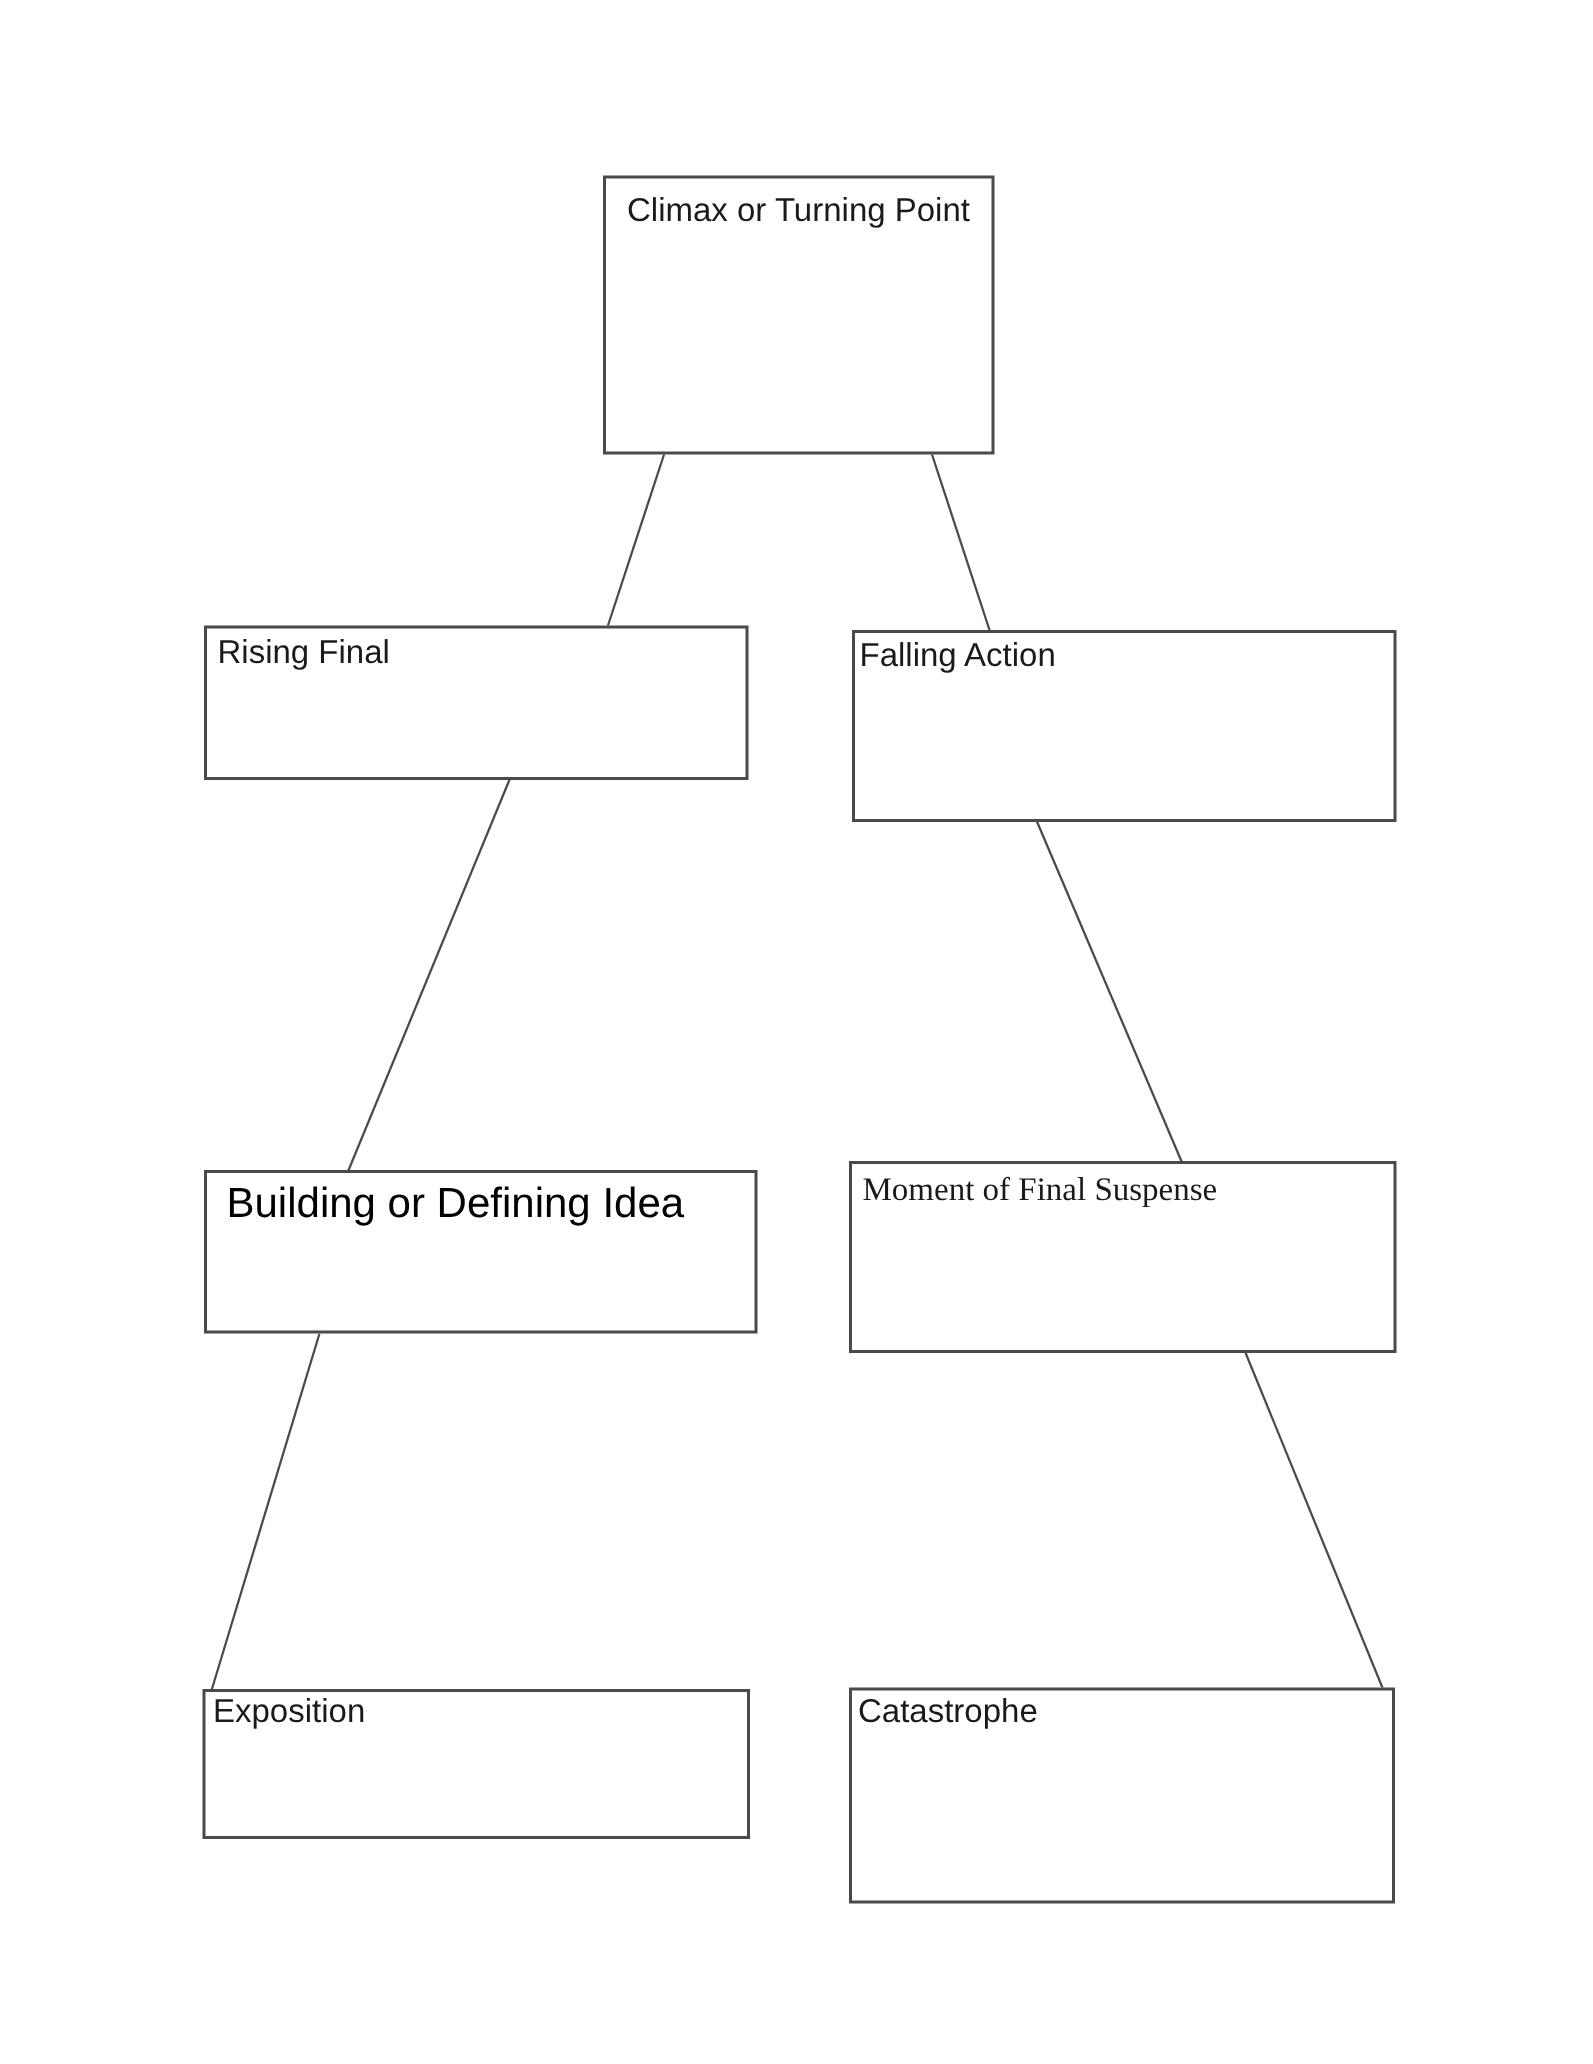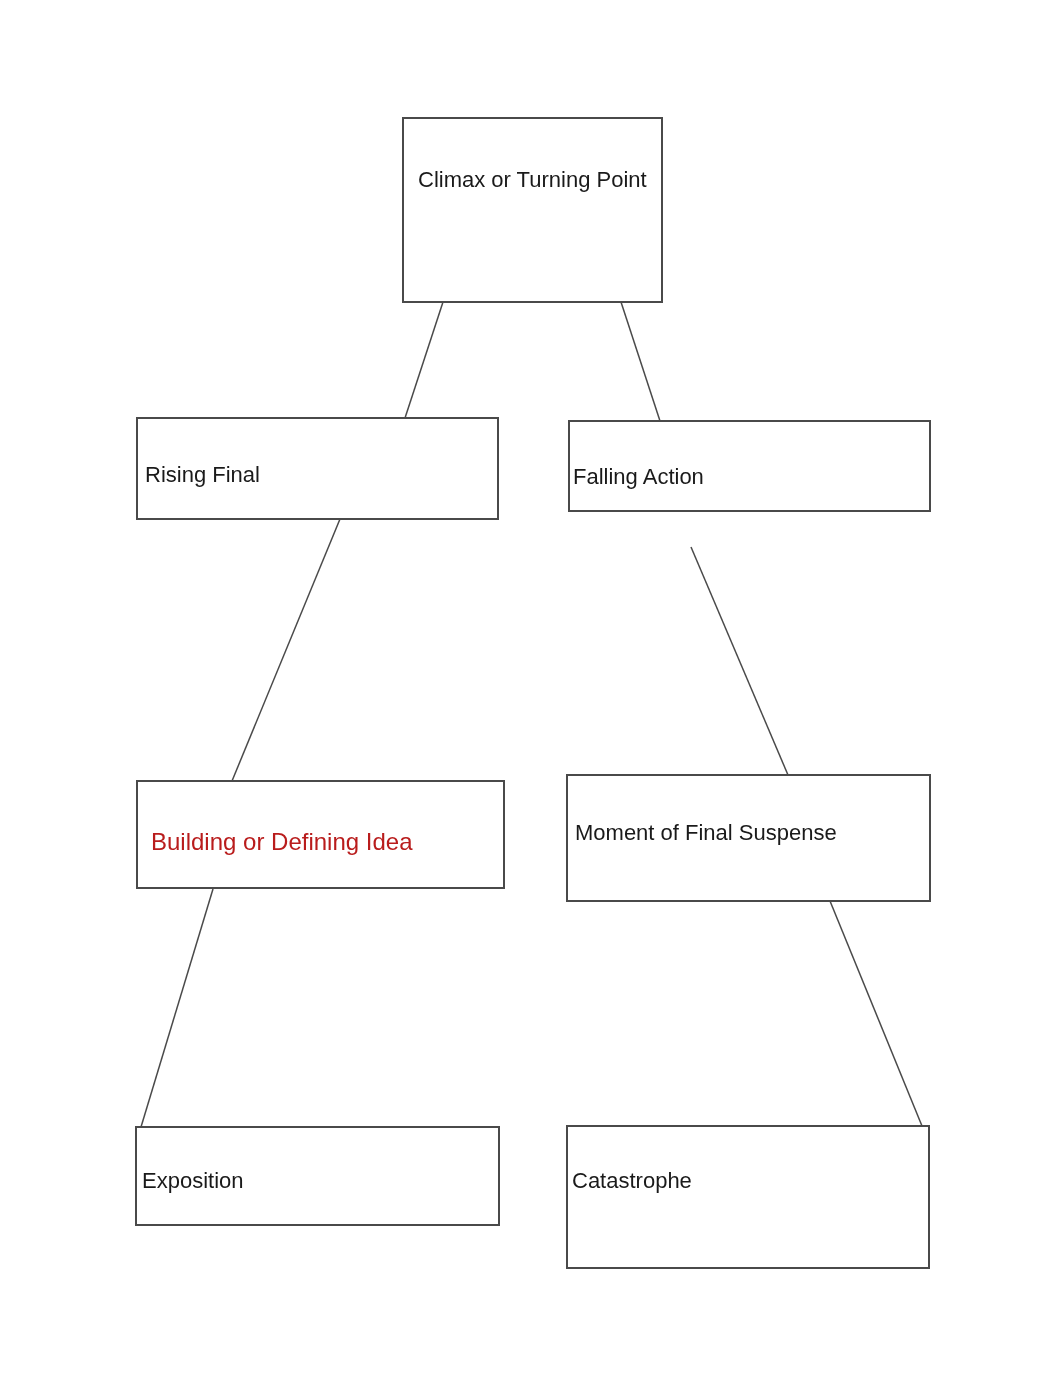--- a/index.html
+++ b/index.html
@@ -3,21 +3,21 @@
 <meta charset="utf-8">
 <style>
   html,body{margin:0;padding:0;background:#ffffff;}
   body{width:1062px;height:1376px;position:relative;overflow:hidden;
        font-family:"Liberation Sans",sans-serif;
        -webkit-font-smoothing:antialiased;}
   #sheet{position:absolute;left:0;top:0;width:1062px;height:1376px;background:#ffffff;}
   svg.links{position:absolute;left:0;top:0;width:1062px;height:1376px;overflow:visible;}
   .node{position:absolute;box-sizing:border-box;border:2px solid #4a4a4a;background:#ffffff;}
   .node .label{position:absolute;top:6px;left:6px;
-               font-size:22px;line-height:22px;color:#1a1a1a;white-space:nowrap;margin-top:40px;}
+               font-size:22px;line-height:22px;color:#1a1a1a;white-space:nowrap;}
 </style>
 </head>
 <body>
 
 <div id="sheet">
 
   <svg class="links" viewBox="0 0 1062 1376">
     <line x1="443" y1="302" x2="405" y2="418" stroke="#4a4a4a" stroke-width="1.5"></line>
     <line x1="621" y1="302" x2="660" y2="421" stroke="#4a4a4a" stroke-width="1.5"></line>
     <line x1="340" y1="519" x2="232" y2="781" stroke="#4a4a4a" stroke-width="1.5"></line>
@@ -27,30 +27,30 @@
   </svg>
 
   <div class="node" style="left: 402px; top: 117px; width: 261px; height: 186px; border-color: rgb(74, 74, 74); border-width: 2px; background: rgb(255, 255, 255);">
     <div class="label" style="left: 14px; top: 10px; color: rgb(26, 26, 26); font-size: 22px; line-height: 22px;">Climax or Turning Point</div>
   </div>
 
   <div class="node" style="left: 136px; top: 417px; width: 363px; height: 103px; border-color: rgb(74, 74, 74); border-width: 2px; background: rgb(255, 255, 255);">
     <div class="label" style="left: 7px; top: 5px; color: rgb(26, 26, 26); font-size: 22px; line-height: 22px;">Rising Final</div>
   </div>
 
-  <div class="node" style="left: 568px; top: 420px; width: 363px; height: 92px; border-color: rgb(74, 74, 74); border-width: 2px; background: rgb(255, 255, 255);">
+  <div class="node" style="left: 568px; top: 420px; width: 363px; height: 128px; border-color: rgb(74, 74, 74); border-width: 2px; background: rgb(255, 255, 255);">
     <div class="label" style="left: 3px; top: 4px; color: rgb(26, 26, 26); font-size: 22px; line-height: 22px;">Falling Action</div>
   </div>
 
   <div class="node" style="left: 136px; top: 780px; width: 369px; height: 109px; border-color: rgb(74, 74, 74); border-width: 2px; background: rgb(255, 255, 255);">
-    <div class="label" style="left: 13px; top: 9px; color: #b91c1c; font-size: 24px; line-height: 22px; text-align: center;">Building or Defining Idea</div>
+    <div class="label" style="left: 13px; top: 9px; color: #000000; font-size: 28px; line-height: 22px; text-align: center;">Building or Defining Idea</div>
   </div>
 
   <div class="node" style="left: 566px; top: 774px; width: 365px; height: 128px; border-color: rgb(74, 74, 74); border-width: 2px; background: rgb(255, 255, 255);">
-    <div class="label" style="left: 7px; top: 6px; color: rgb(26, 26, 26); font-size: 22px; line-height: 22px;">Moment of Final Suspense</div>
+    <div class="label" style="left: 7px; top: 6px; color: rgb(26, 26, 26); font-size: 22px; line-height: 22px; font-family: Liberation Serif, serif;">Moment of Final Suspense</div>
   </div>
 
   <div class="node" style="left: 135px; top: 1126px; width: 365px; height: 100px; border-color: rgb(74, 74, 74); border-width: 2px; background: rgb(255, 255, 255);">
     <div class="label" style="left: 5px; top: 2px; color: rgb(26, 26, 26); font-size: 22px; line-height: 22px;">Exposition</div>
   </div>
 
   <div class="node" style="left: 566px; top: 1125px; width: 364px; height: 144px; border-color: rgb(74, 74, 74); border-width: 2px; background: rgb(255, 255, 255);">
     <div class="label" style="left: 4px; top: 3px; color: rgb(26, 26, 26); font-size: 22px; line-height: 22px;">Catastrophe</div>
   </div>
 

